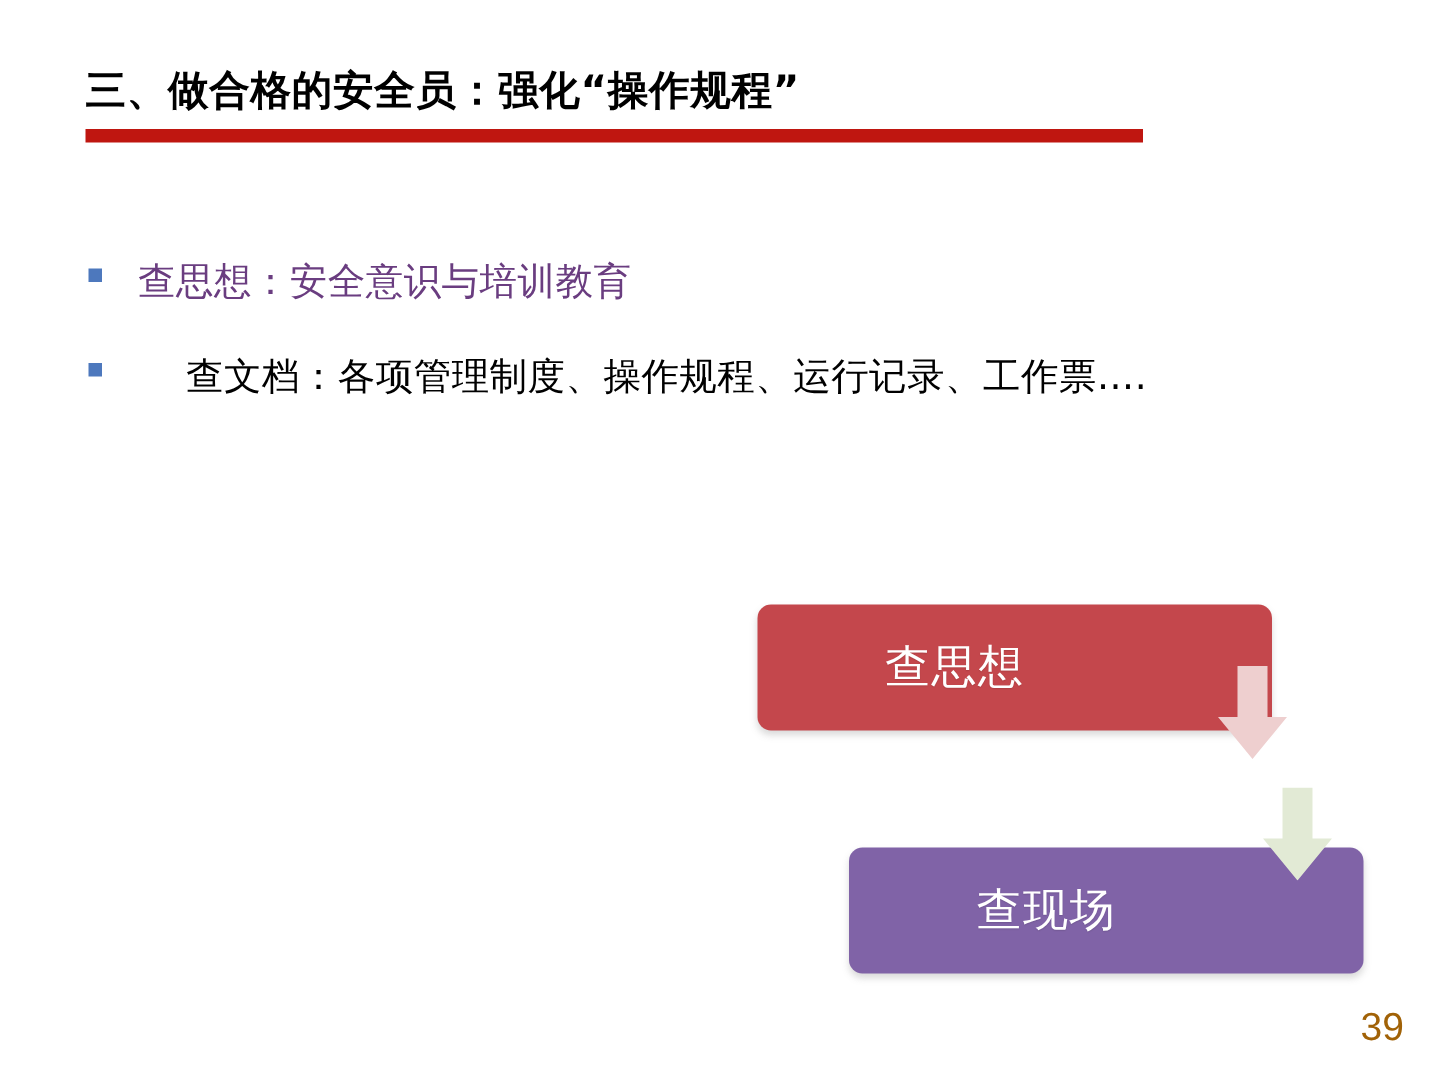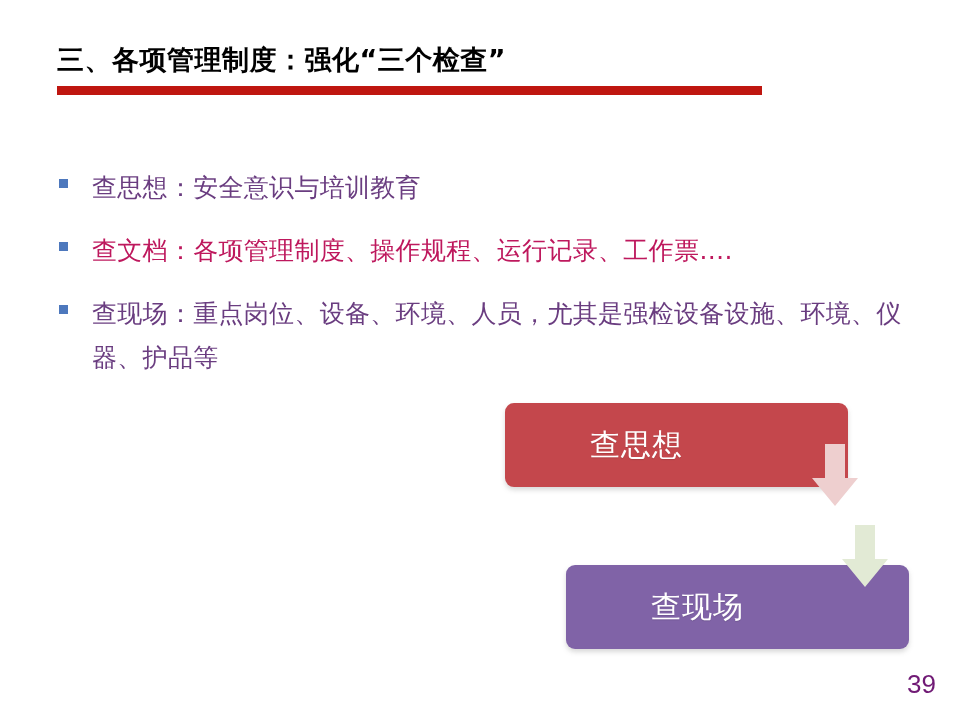--- a/index.html
+++ b/index.html
@@ -110,49 +110,45 @@
   #arrow-0 { left: 322px; top: 49px;  }
   #arrow-1 { left: 352px; top: 130px; }
   .step-arrow svg { display: block; width: 100%; height: 100%; }
 
   
   .page-number {
     position: absolute;
     right: 24px;
     bottom: 20px;
     font-size: 26px;
-    color: #701a75;
+    color: #a16207;
     font-family: "Liberation Sans", sans-serif;
     text-align: center;
   }
 </style>
 </head>
 <body>
 
 <div id="slide" style="background: rgb(255, 255, 255);">
 
-  <div class="slide-title">三、各项管理制度：强化“三个检查”</div>
+  <div class="slide-title">三、做合格的安全员：强化“操作规程”</div>
   <div class="title-rule" style="background: rgb(191, 22, 16);"></div>
 
   <div class="bullets">
 
     <div class="bullet-row">
       <span class="bullet-marker" style="background: rgb(77, 120, 189);"></span>
       <span class="bullet-text" style="color: rgb(106, 61, 128);">查思想：安全意识与培训教育</span>
     </div>
 
     <div class="bullet-row">
       <span class="bullet-marker" style="background: rgb(77, 120, 189);"></span>
-      <span class="bullet-text" style="color: #be185d;">查文档：各项管理制度、操作规程、运行记录、工作票….</span>
+      <span class="bullet-text" style="color: #000000; margin-left: 32px;">查文档：各项管理制度、操作规程、运行记录、工作票….</span>
     </div>
 
-    <div class="bullet-row">
-      <span class="bullet-marker" style="background: rgb(77, 120, 189);"></span>
-      <span class="bullet-text" style="color: rgb(106, 61, 128);">查现场：重点岗位、设备、环境、人员，尤其是强检设备设施、环境、仪器、护品等</span>
-    </div>
 
   </div>
 
   <div class="diagram">
 
     <div class="step-box" id="box-0" style="background: rgb(196, 71, 76);">
       <span class="step-label">查思想</span>
     </div>
 
     <div class="step-arrow" id="arrow-0">

